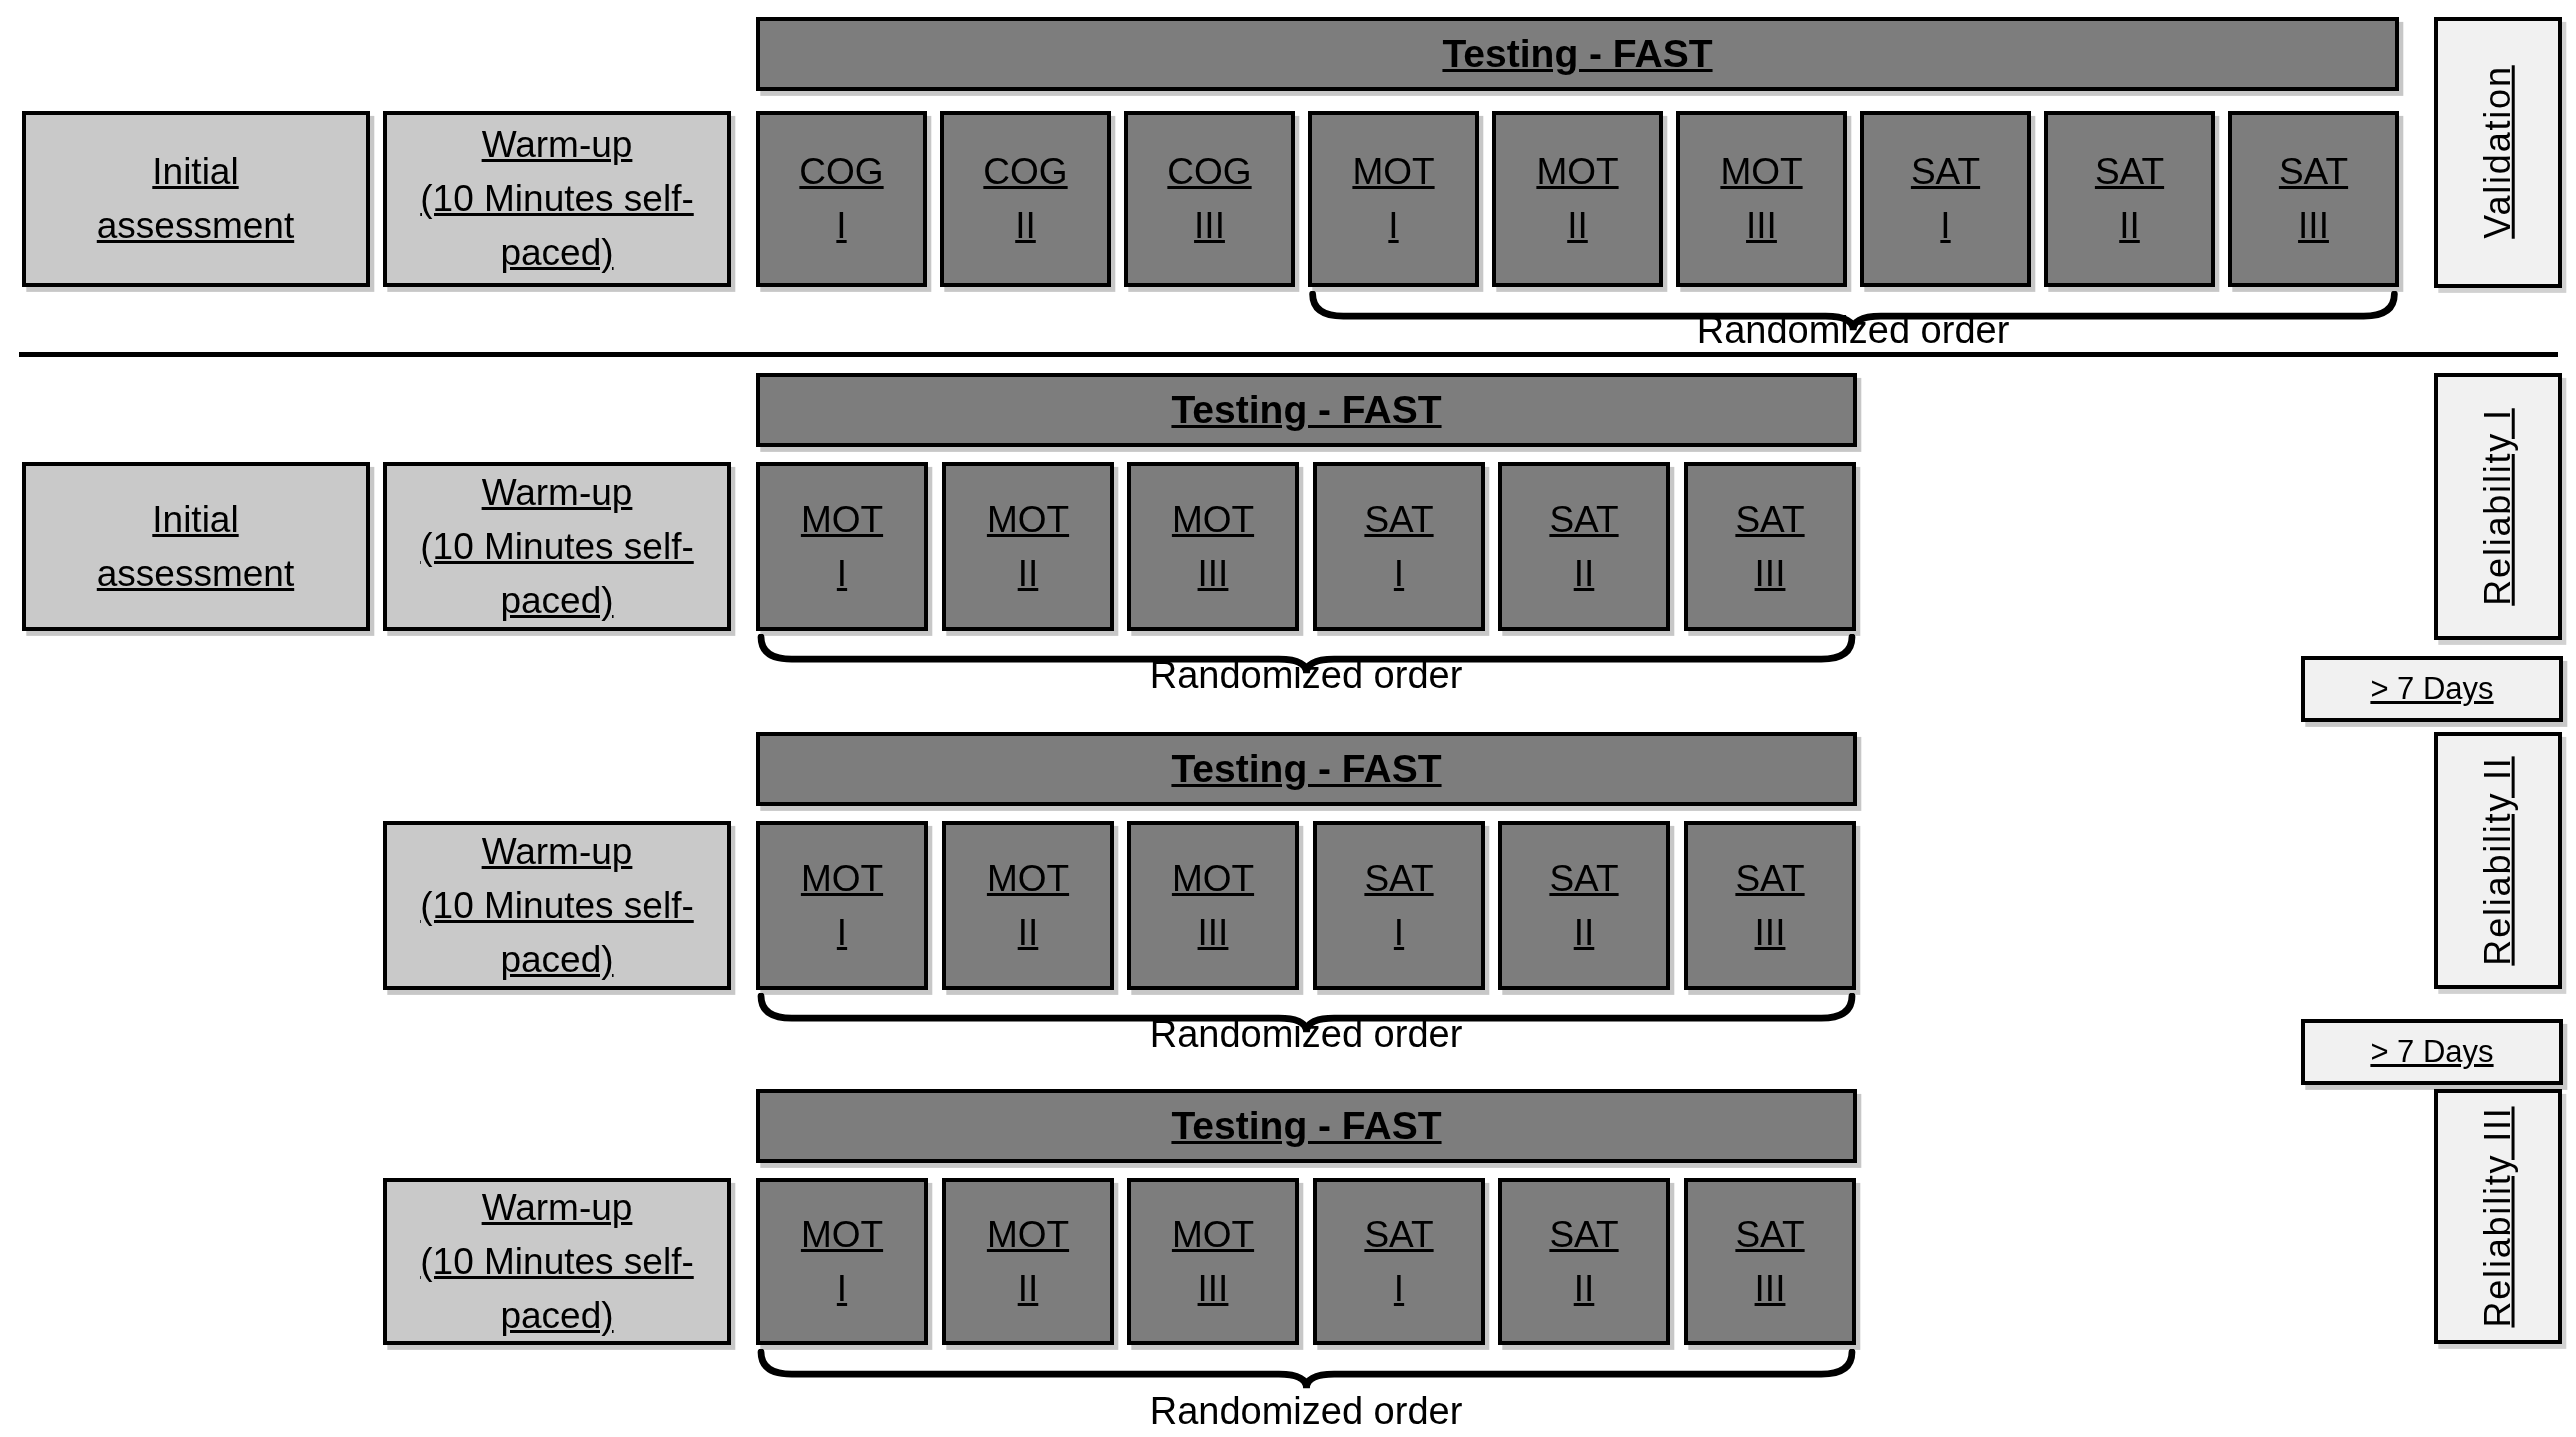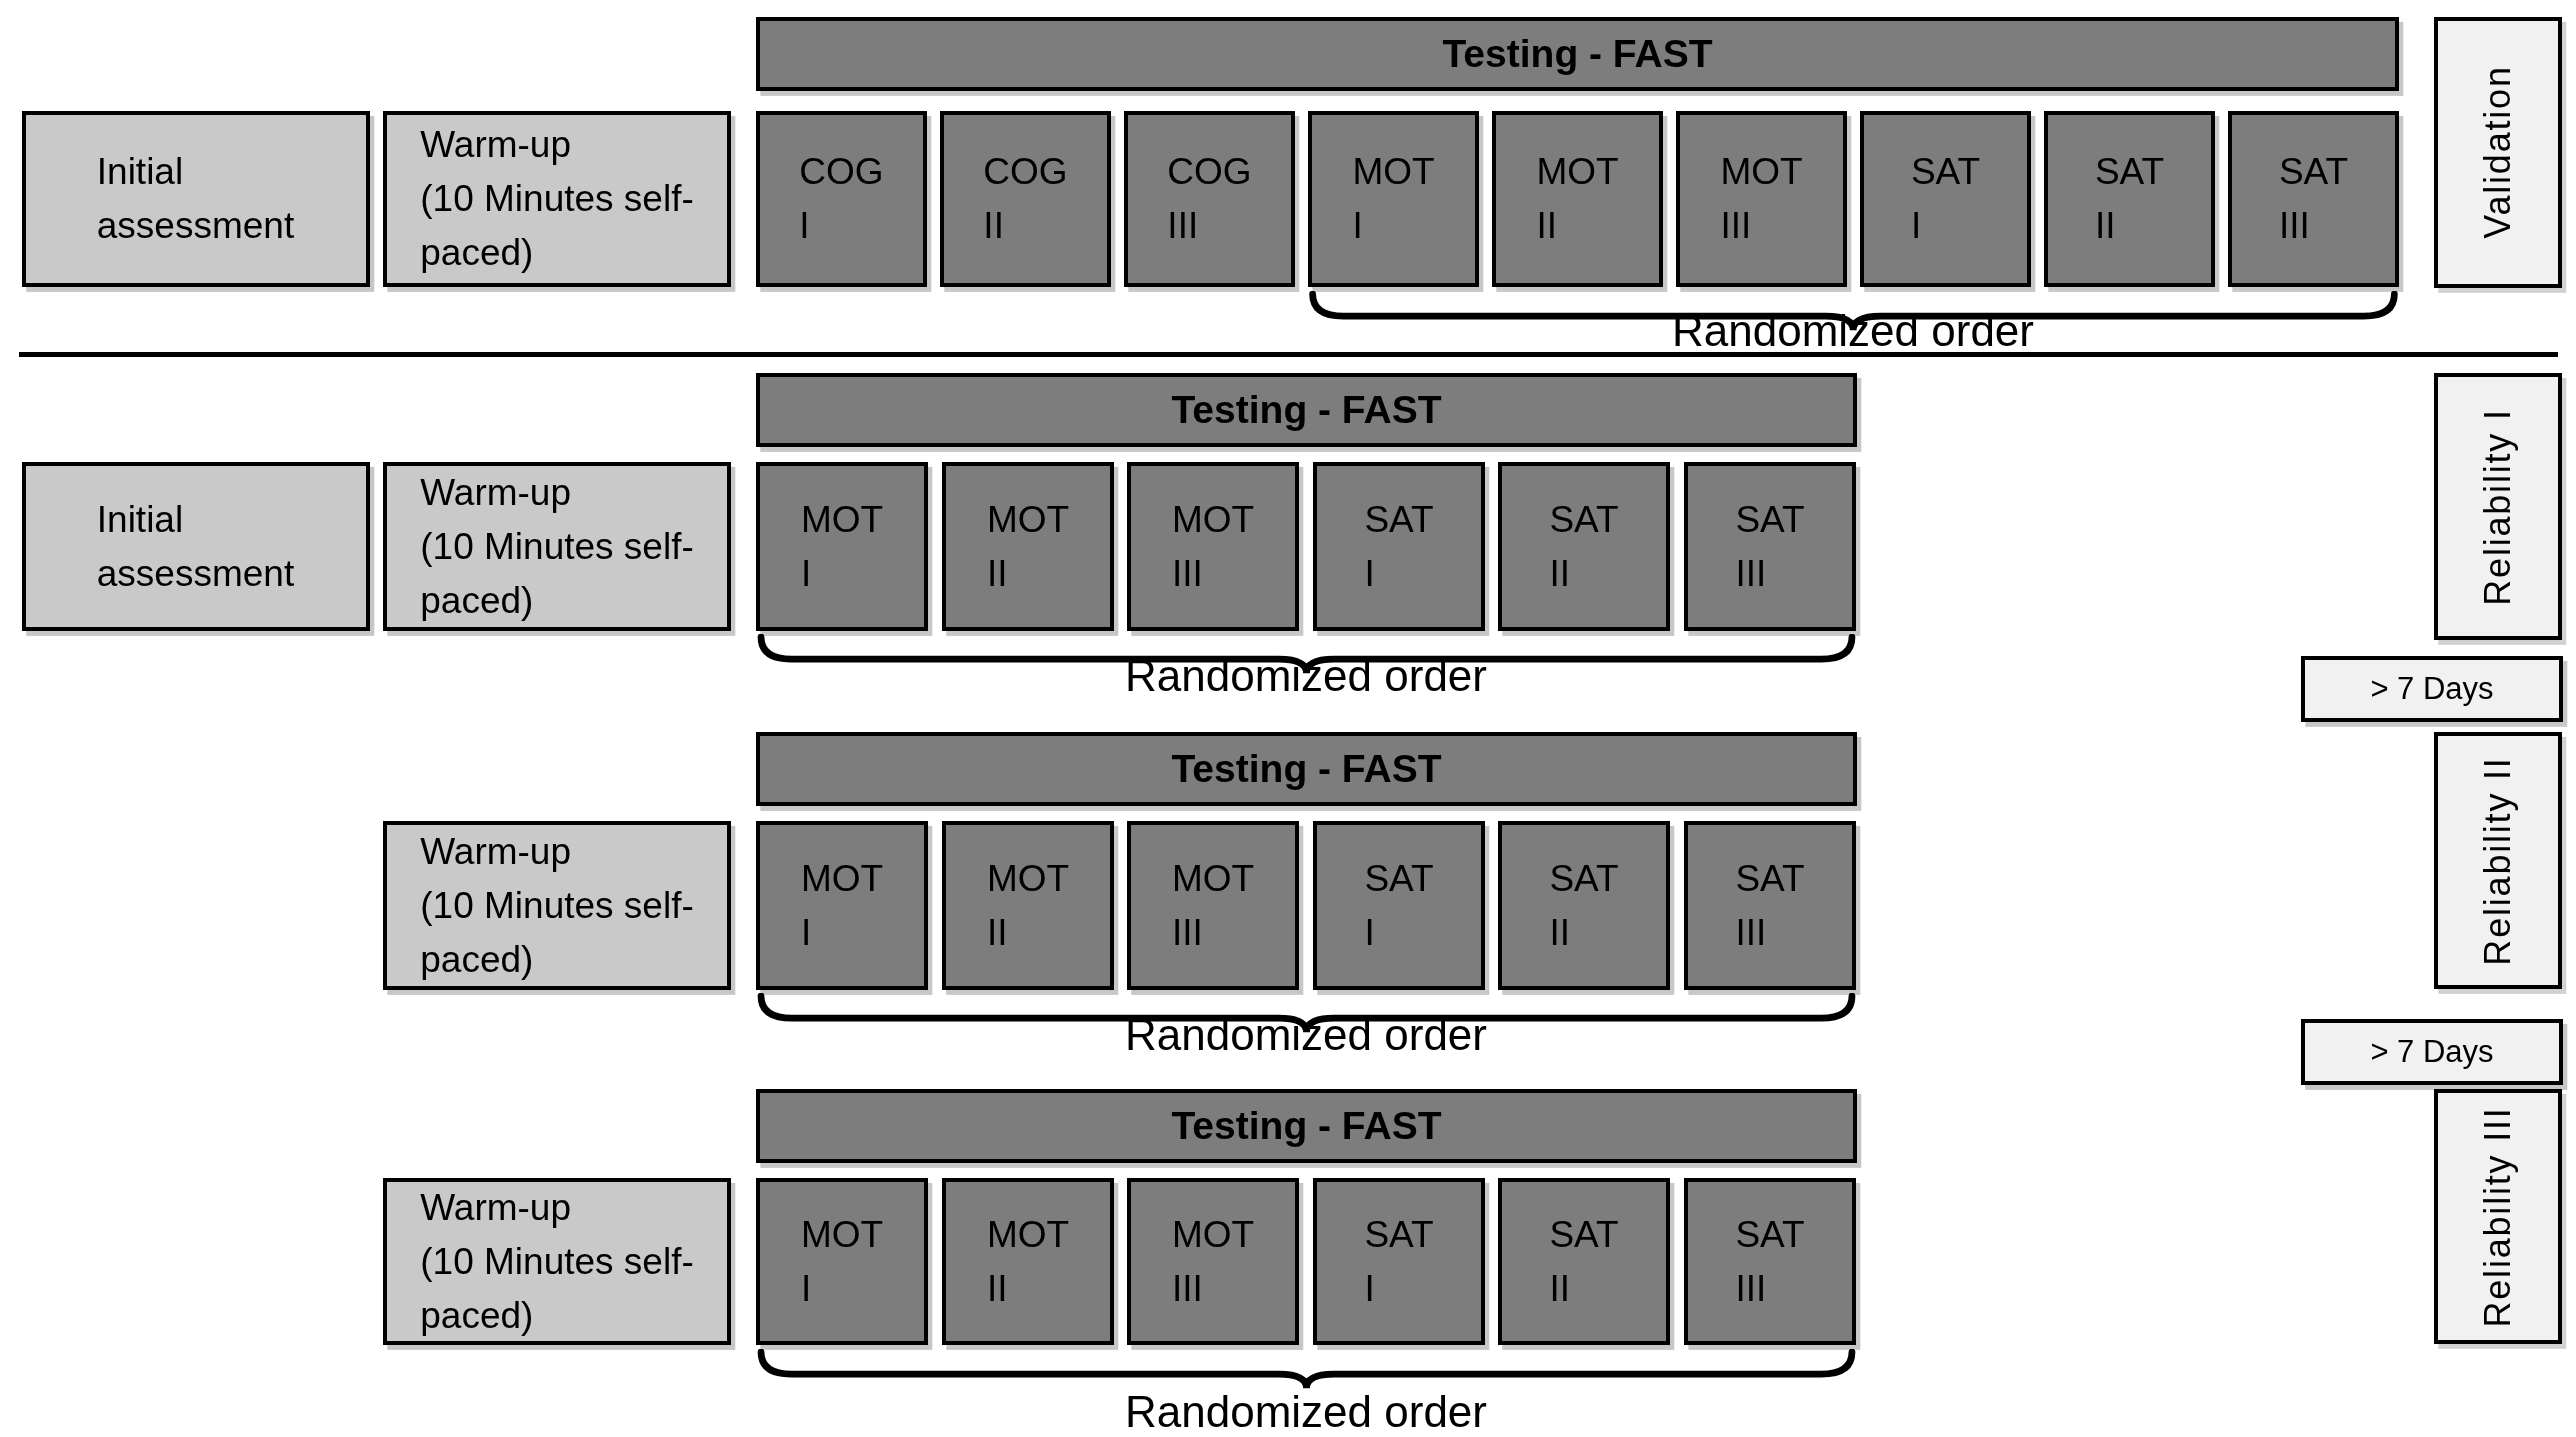--- a/index.html
+++ b/index.html
@@ -9,40 +9,41 @@
     background:#ffffff;
     font-family:"Liberation Sans", sans-serif;
     color:#000000;
     overflow:hidden;
   }
   .box {
     position:absolute;
     box-sizing:border-box;
     border:4.9px solid #000000;
     display:flex; align-items:center; justify-content:center;
-    text-align:left;
+    text-align:center;
     white-space:pre-line;
     font-size:37px; line-height:54px;
     box-shadow:4.3px 4.9px 0 rgba(0,0,0,0.22);
+    text-decoration:underline;
   }
   .dark  { background:#7d7d7d; }
   .light { background:#c9c9c9; }
   .pale  { background:#f1f1f1; }
   .hdr   { font-weight:bold; font-size:39px; }
   .vlabel { box-shadow:4.3px 4.9px 0 rgba(0,0,0,0.18); }
   .vlabel span {
     transform:rotate(-90deg);
     white-space:nowrap;
     font-size:36px; letter-spacing:1.8px; line-height:36px;
   }
   .randlabel {
     position:absolute;
     width:554px; height:39px;
     display:flex; align-items:center; justify-content:center;
-    font-size:44px; line-height:39px;
+    font-size:38px; line-height:39px;
     white-space:nowrap;
   }
   .brace { position:absolute; }
   .brace path {
     fill:none; stroke:#000000; stroke-width:11; stroke-linecap:round;
   }
   .divider {
     position:absolute; left:18.5px; top:352px;
     width:2539px; height:4.9px; background:#000000;
   }

